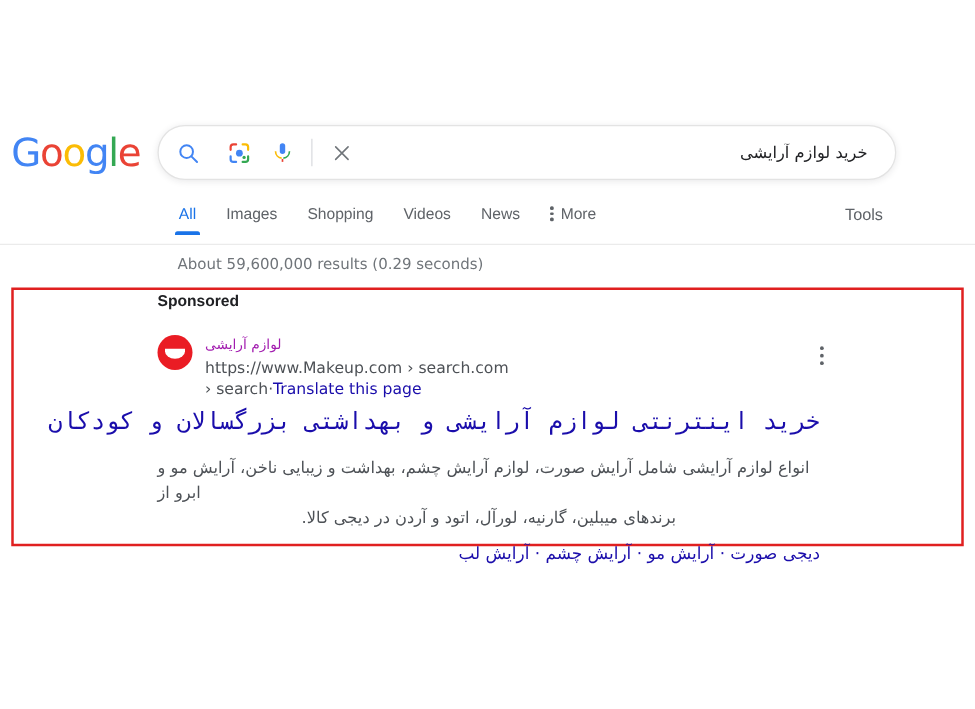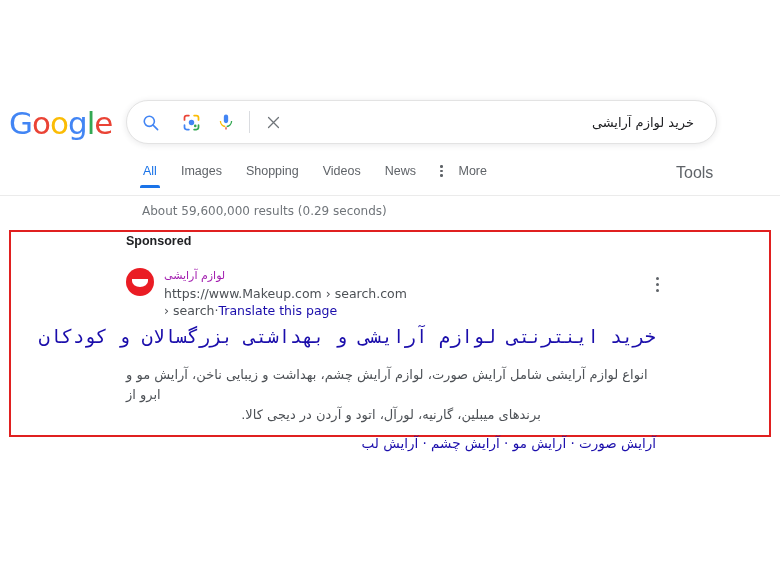--- a/index.html
+++ b/index.html
@@ -51,25 +51,25 @@
   .tabs-inner { position:absolute; left:143px; top:0; display:flex; align-items:flex-start; }
   .tab {
     font-size: 12.5px; color: #5f6368; padding: 2px 0 10px 0; margin-right: 24px;
     cursor: pointer; white-space: nowrap; position: relative;
   }
   .tab.active { color: #1a73e8; }
   .tab.active::after {
     content:""; position:absolute; left:-3px; right:-3px; bottom:0; height:3px;
     background:#1a73e8; border-radius:2px 2px 0 0;
   }
-  .tab.more { display:flex; align-items:center; gap:16px; }
+  .tab.more { display:flex; align-items:center; gap:6px; }
   .kebab-h { display:inline-flex; flex-direction:column; gap:2px; }
   .kebab-h i { width:2.5px; height:2.5px; background:#5f6368; border-radius:50%; display:block; }
   .tools {
-    position:absolute; left: 676px; top: 2px; font-size: 16px; color:#5f6368; cursor:pointer;
+    position:absolute; left: 676px; top: 2px; font-size: 13px; color:#5f6368; cursor:pointer;
   }
   .tabs-rule { position:absolute; left:0; top:185px; width:780px; height:1px; background:#ebebeb; }
 
   
   .results-count {
     position:absolute; left:142px; top:204px;
     font-size: 12px; color:#70757a; white-space:nowrap;
     font-family: "DejaVu Sans", sans-serif;
   }
 
@@ -246,21 +246,21 @@
           <i></i>
         </div>
     </div>
 
     <div class="ad-title">خرید اینترنتی لوازم آرایشی و بهداشتی بزرگسالان و کودکان</div>
 
     <div class="ad-desc">انواع لوازم آرایشی شامل آرایش صورت، لوازم آرایش چشم، بهداشت و زیبایی ناخن، آرایش مو و ابرو از</div>
     <div class="ad-desc" style="margin-top:0; text-align:center;">برندهای میبلین، گارنیه، لورآل، اتود و آردن در دیجی کالا.</div>
 
     <div class="ad-sitelinks">
-      <span class="sl">آرایش صورت</span>
+      <span class="sl">دیجی صورت</span>
       <span class="sl-dot">·</span>
       <span class="sl">آرایش مو</span>
       <span class="sl-dot">·</span>
       <span class="sl">آرایش چشم</span>
       <span class="sl-dot">·</span>
       <span class="sl">آرایش لب</span>
     </div>
   </div>
 
 </div>

